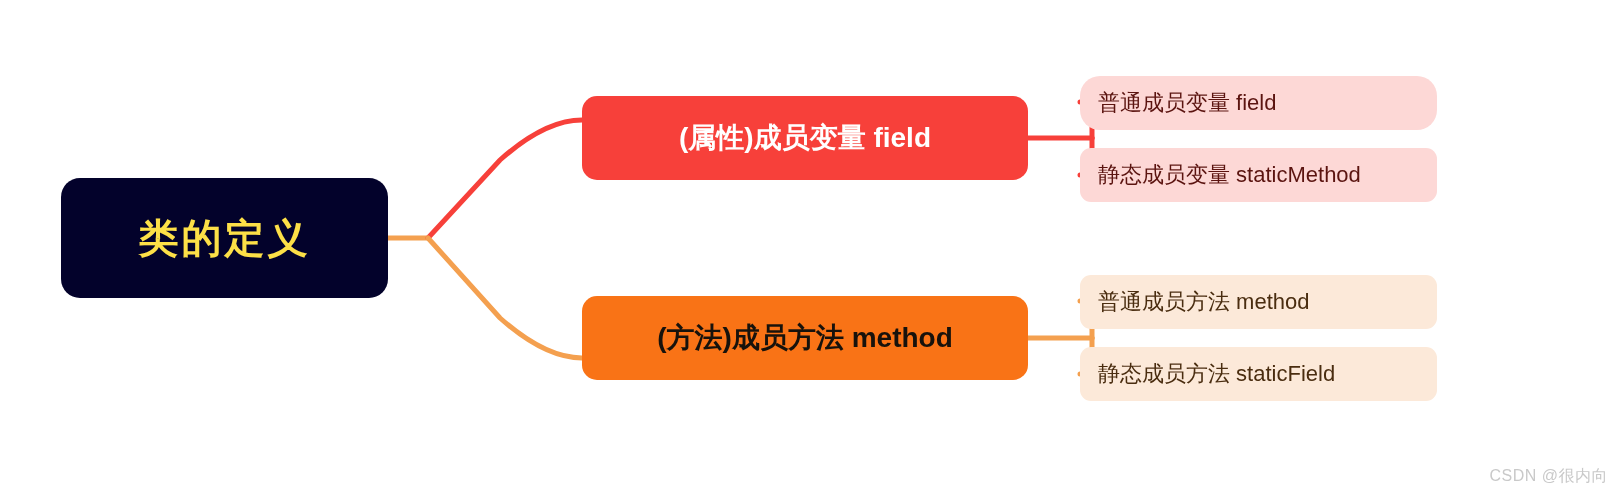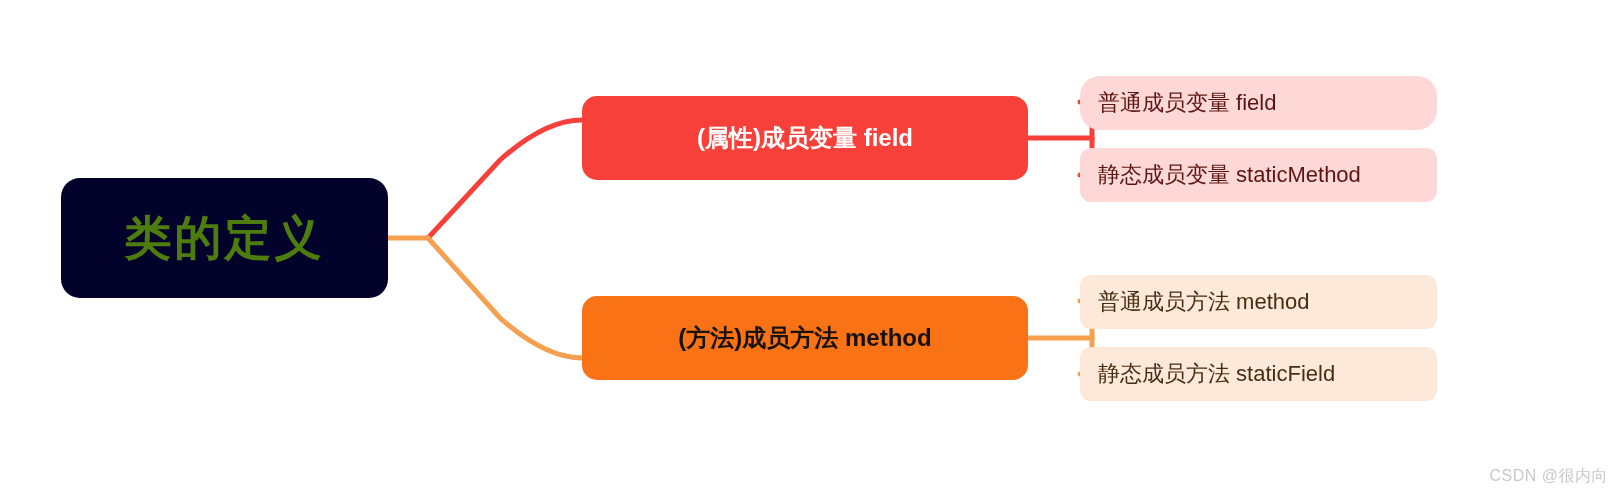--- a/index.html
+++ b/index.html
@@ -36,36 +36,36 @@
   .node-root {
     left: 61px;
     top: 178px;
     width: 327px;
     height: 120px;
     border-radius: 19px;
     background: #03022B;
     justify-content: center;
   }
   .node-root .node-label {
-    color: #4d7c0f;
-    font-size: 47px;
+    color: #fde047;
+    font-size: 40px;
     font-weight: bold;
     letter-spacing: 3px;
   }
 
   
   .node-branch {
     left: 582px;
     width: 446px;
     height: 84px;
     border-radius: 15px;
     justify-content: center;
   }
   .node-branch .node-label {
-    font-size: 24px;
+    font-size: 28px;
     font-weight: bold;
   }
   .node-branch-field {
     top: 96px;
     background: #F7403A;
   }
   .node-branch-field .node-label {
     color: #ffffff;
   }
   .node-branch-method {

